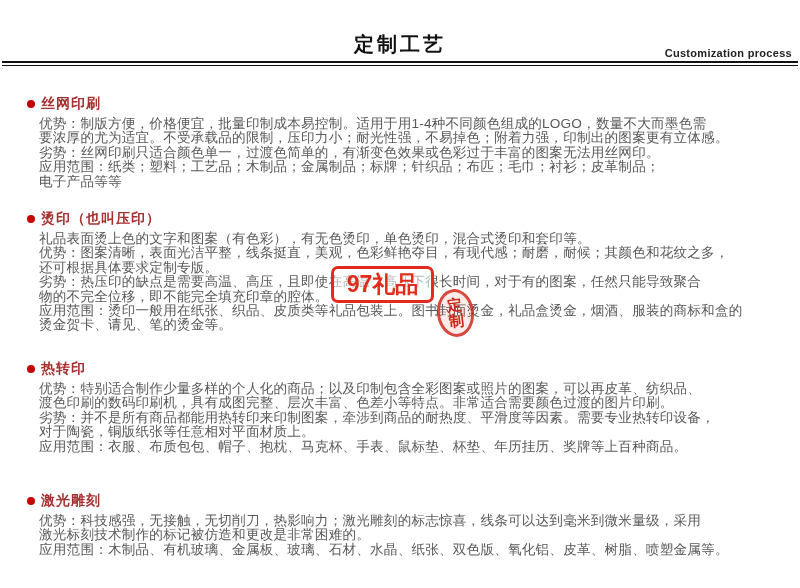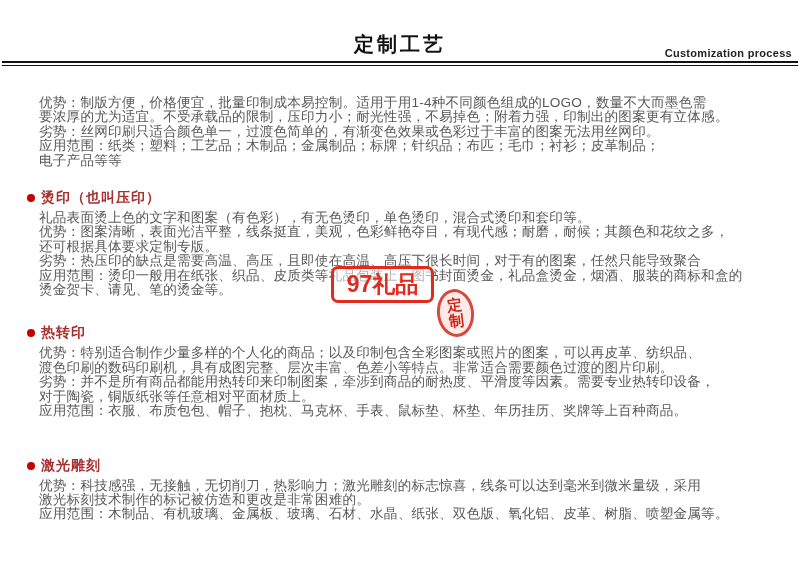--- a/index.html
+++ b/index.html
@@ -72,39 +72,44 @@
 
   <div class="hdr">
     <div class="hdr-title">定制工艺</div>
     <div class="hdr-sub">Customization process</div>
     <div class="hdr-rule"></div>
   </div>
 
   <div class="main">
 
     <div class="section">
+      <div class="sec-head">
+        <span class="bullet"></span>
+        <span class="sec-title">丝网印刷</span>
+      </div>
       <div class="sec-body">
           <div class="body-line">优势：制版方便，价格便宜，批量印制成本易控制。适用于用1-4种不同颜色组成的LOGO，数量不大而墨色需</div>
           <div class="body-line">要浓厚的尤为适宜。不受承载品的限制，压印力小；耐光性强，不易掉色；附着力强，印制出的图案更有立体感。</div>
           <div class="body-line">劣势：丝网印刷只适合颜色单一，过渡色简单的，有渐变色效果或色彩过于丰富的图案无法用丝网印。</div>
           <div class="body-line">应用范围：纸类；塑料；工艺品；木制品；金属制品；标牌；针织品；布匹；毛巾；衬衫；皮革制品；</div>
           <div class="body-line">电子产品等等</div>
         </div>
     </div>
 
     <div class="section">
       <div class="sec-head">
         <span class="bullet"></span>
         <span class="sec-title">烫印（也叫压印）</span>
       </div>
       <div class="sec-body">
           <div class="body-line">礼品表面烫上色的文字和图案（有色彩），有无色烫印，单色烫印，混合式烫印和套印等。</div>
           <div class="body-line">优势：图案清晰，表面光洁平整，线条挺直，美观，色彩鲜艳夺目，有现代感；耐磨，耐候；其颜色和花纹之多，</div>
           <div class="body-line">还可根据具体要求定制专版。</div>
           <div class="body-line">劣势：热压印的缺点是需要高温、高压，且即使在高温、高压下很长时间，对于有的图案，任然只能导致聚合</div>
+          <div class="body-line">物的不完全位移，即不能完全填充印章的腔体。</div>
           <div class="body-line">应用范围：烫印一般用在纸张、织品、皮质类等礼品包装上。图书封面烫金，礼品盒烫金，烟酒、服装的商标和盒的</div>
           <div class="body-line">烫金贺卡、请见、笔的烫金等。</div>
         </div>
     </div>
 
     <div class="section">
       <div class="sec-head">
         <span class="bullet"></span>
         <span class="sec-title">热转印</span>
       </div>

